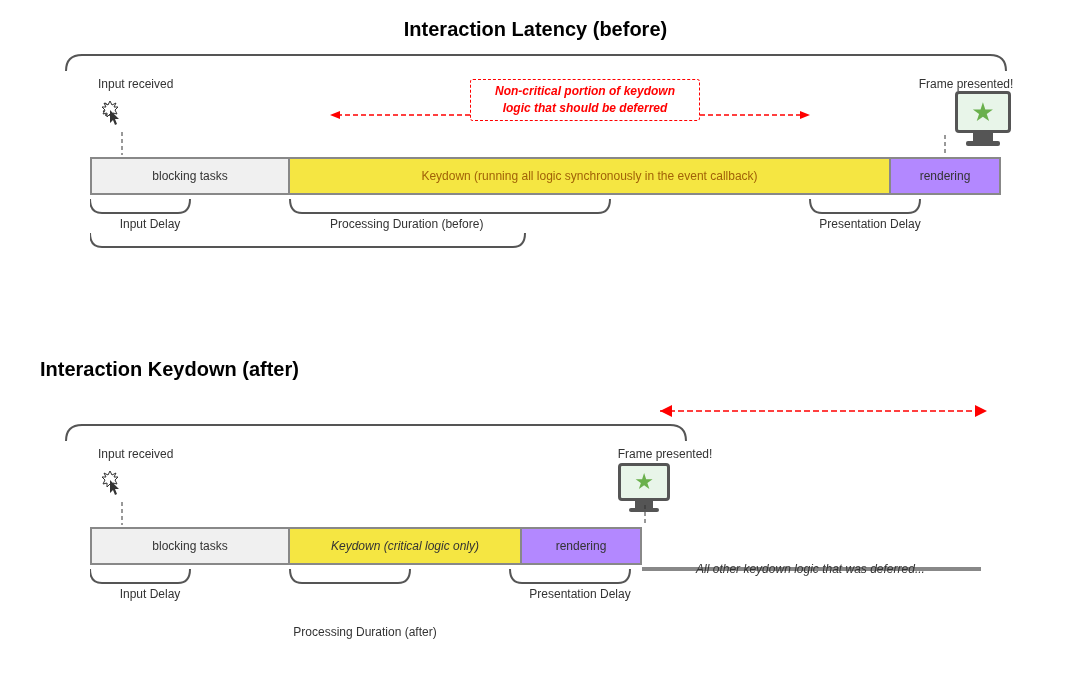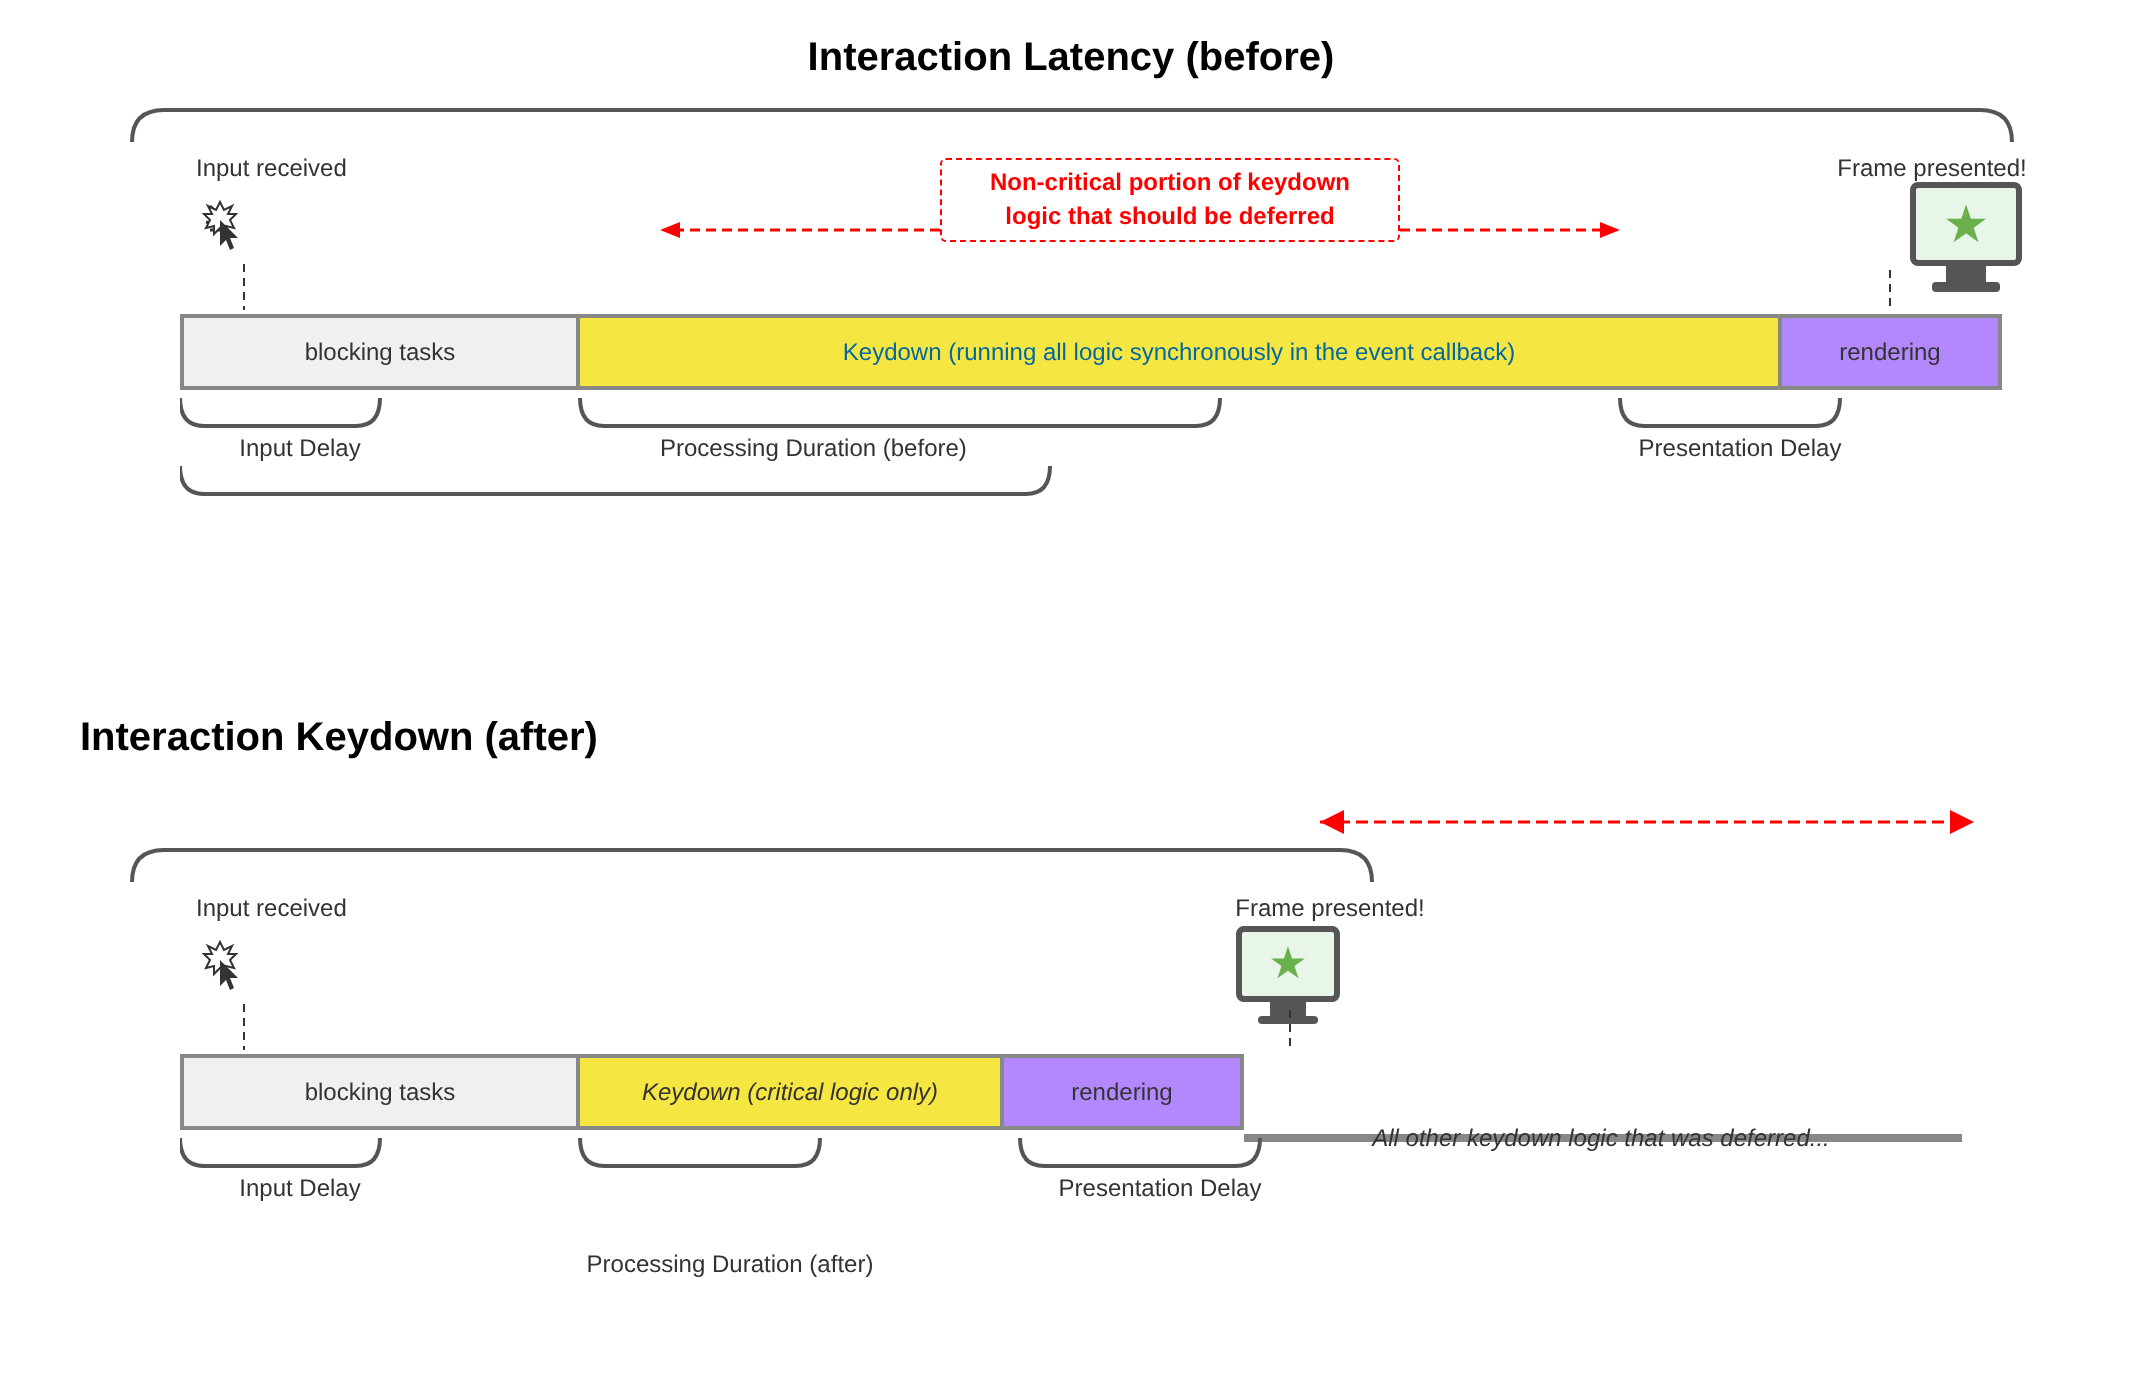--- a/index.html
+++ b/index.html
@@ -66,42 +66,42 @@
           <span style="font-size:26px; color:#6ab04c;">★</span>
         </div>
         <div style="width:20px; height:8px; background:#555; margin: 0 auto;"></div>
         <div style="width:34px; height:5px; background:#555; border-radius:2px; margin:0 auto;"></div>
       </div>
 
       <svg width="960" height="80" style="position:absolute;top:0;left:0;">
         <line x1="905" y1="58" x2="905" y2="78" stroke="#333" stroke-width="1" stroke-dasharray="4,3"></line>
       </svg>
 
-      <div style="position:absolute; left:430px; top:2px; color:red; font-size:12px; font-weight:bold; text-align:center; border:1.5px dashed red; padding:3px 20px; border-radius:3px; width:230px; line-height:1.4;">
+      <div style="position:absolute; left:430px; top:2px; color:red; font-size:12px; font-style:italic; font-weight:bold; text-align:center; border:1.5px dashed red; padding:3px 20px; border-radius:3px; width:230px; line-height:1.4;">
         <span>Non-critical portion of keydown</span><br>
         <span>logic that should be deferred</span>
       </div>
 
       <svg width="960" height="80" style="position:absolute;top:0;left:0;">
 
         <line x1="430" y1="38" x2="300" y2="38" stroke="red" stroke-width="1.5" stroke-dasharray="5,3"></line>
         <polygon points="300,34 290,38 300,42" fill="red"></polygon>
 
         <line x1="660" y1="38" x2="760" y2="38" stroke="red" stroke-width="1.5" stroke-dasharray="5,3"></line>
         <polygon points="760,34 770,38 760,42" fill="red"></polygon>
       </svg>
     </div>
 
     <div style="display:flex; align-items:stretch; height:38px; margin:0 30px 0 50px;">
 
       <div style="background:#f0f0f0; border:2px solid #888; display:flex; align-items:center; justify-content:center; font-size:12px; color:#333; width:200px; flex-shrink:0; padding:0 8px;">
         <span>blocking tasks</span>
       </div>
 
-      <div style="background:#f5e642; border:2px solid #888; border-left:none; display:flex; align-items:center; justify-content:center; font-size:12px; color:#0369a1; flex:1; padding:0 8px; text-align:right;">
+      <div style="background:#f5e642; border:2px solid #888; border-left:none; display:flex; align-items:center; justify-content:center; font-size:12px; color:#a16207; flex:1; padding:0 8px; text-align:right;">
         <span>Keydown (running all logic synchronously in the event callback)</span>
       </div>
 
       <div style="background:#b388ff; border:2px solid #888; border-left:none; display:flex; align-items:center; justify-content:center; font-size:12px; color:#333; width:110px; flex-shrink:0;">
         <span>rendering</span>
       </div>
     </div>
 
     <div style="position:relative; height:55px; margin:0 50px;">
       <svg width="100%" height="55" style="display:block;">
@@ -177,21 +177,21 @@
       </svg>
     </div>
 
     
     <div style="display:flex; align-items:stretch; height:38px; margin:0 50px 0 50px;">
 
       <div style="background:#f0f0f0; border:2px solid #888; display:flex; align-items:center; justify-content:center; font-size:12px; color:#333; width:200px; flex-shrink:0; padding:0 8px;">
         <span>blocking tasks</span>
       </div>
 
-      <div style="background:#f5e642; border:2px solid #888; border-left:none; display:flex; align-items:center; justify-content:center; font-size:12px; color:#333; width:212px; flex-shrink:0; padding:0 8px; text-align:center;">
+      <div style="background:#f5e642; border:2px solid #888; border-left:none; display:flex; align-items:center; justify-content:center; font-size:12px; color:#333; width:232px; flex-shrink:0; padding:0 8px; text-align:center;">
         <em><span>Keydown (critical logic only)</span></em>
       </div>
 
       <div style="background:#b388ff; border:2px solid #888; border-left:none; display:flex; align-items:center; justify-content:center; font-size:12px; color:#333; width:120px; flex-shrink:0;">
         <span>rendering</span>
       </div>
 
       <div style="background:#f5e642; border:2px solid #888; border-left:none; display:flex; align-items:center; justify-content:center; font-size:12px; color:#333; flex:1; padding:0 8px; text-align:center;margin-top:40px;">
         <em><span>All other keydown logic that was deferred...</span></em>
       </div>

